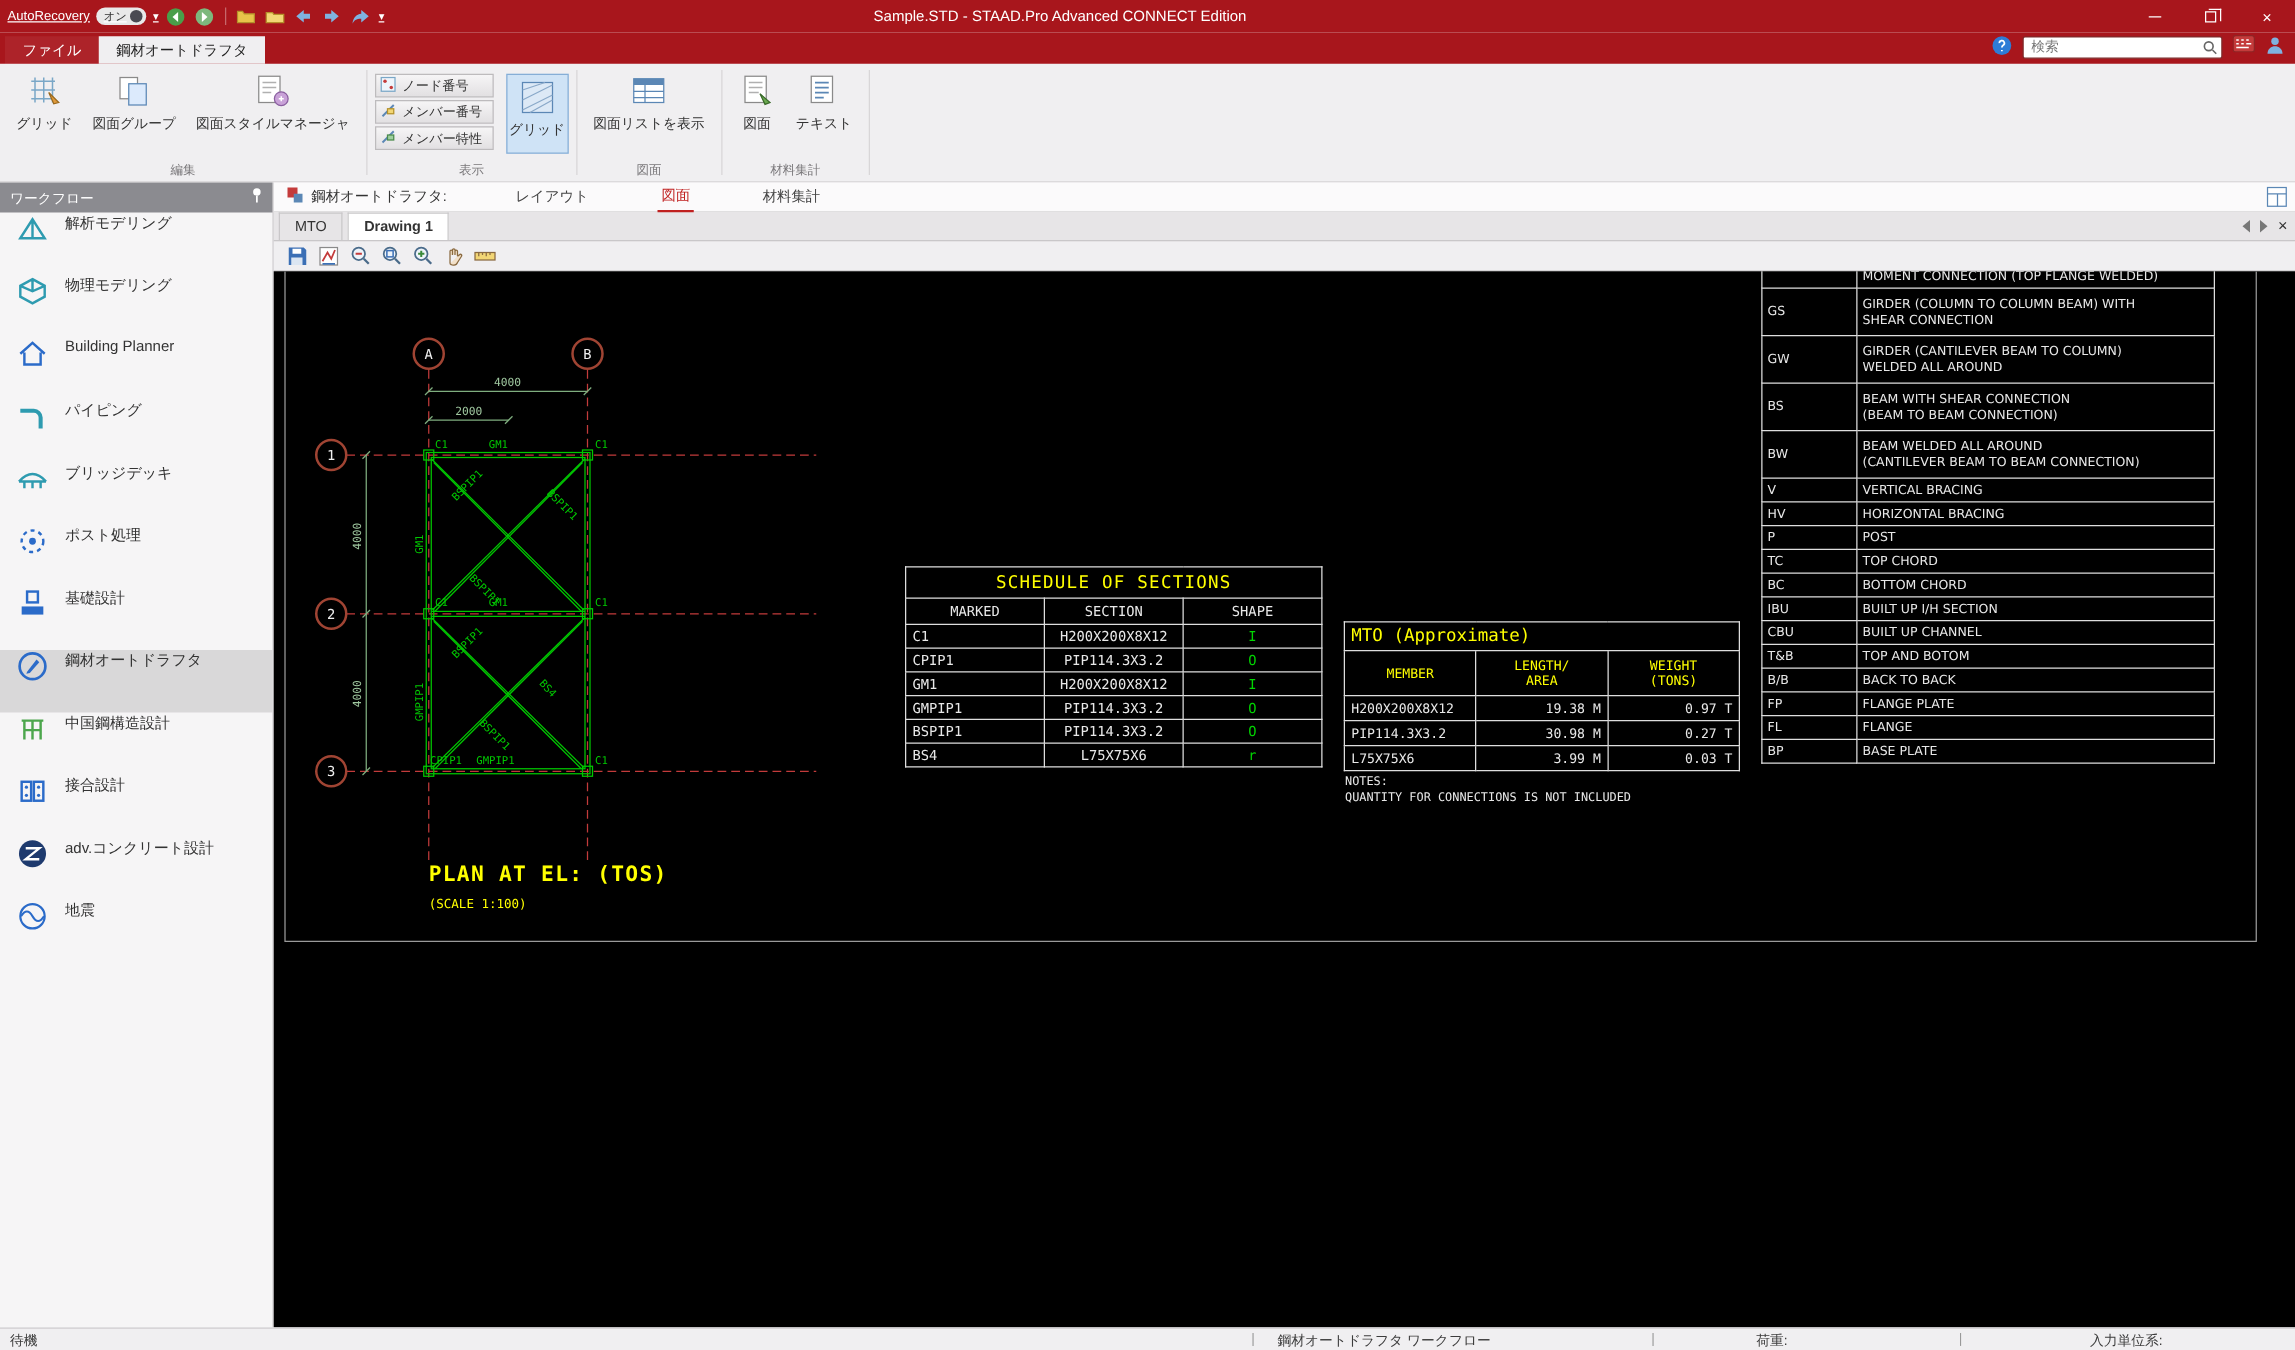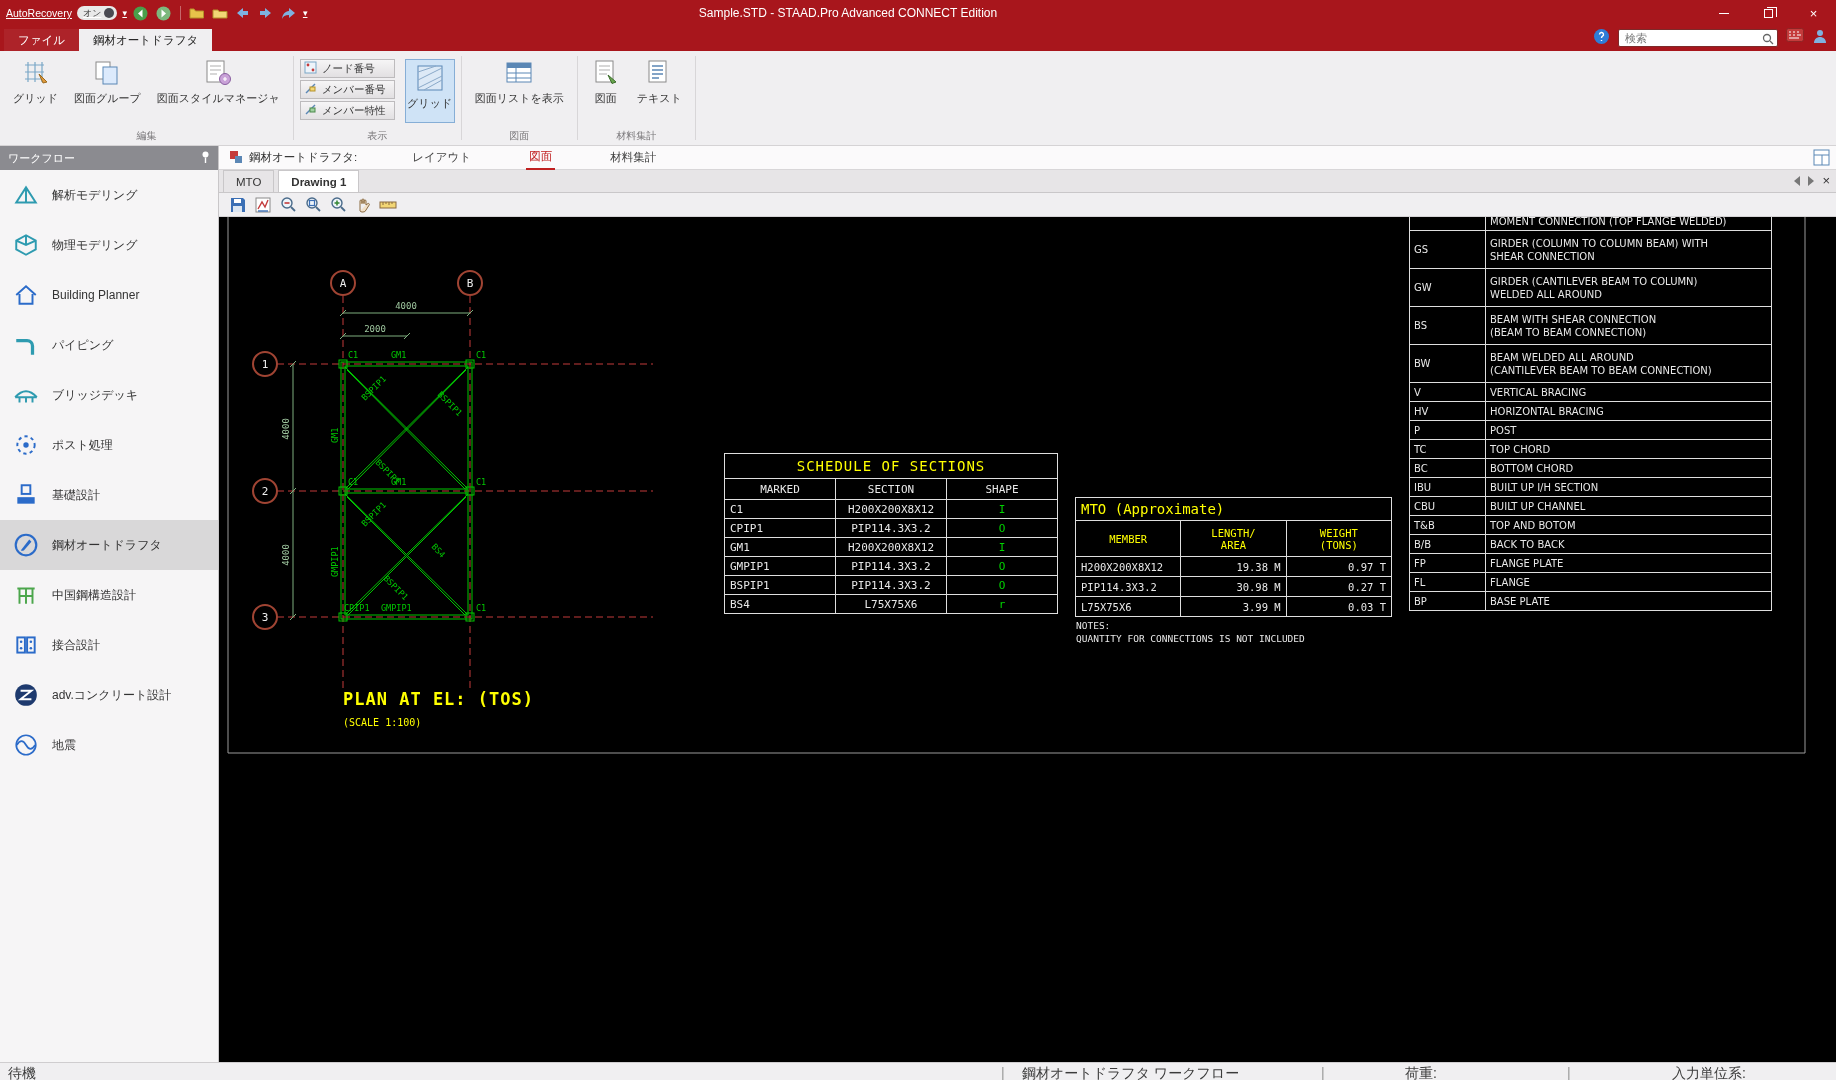--- a/index.html
+++ b/index.html
@@ -43,21 +43,21 @@
   .bigbtn .ic{width:30px;height:30px;margin-bottom:3px;}
   .smallbtns{display:flex;flex-direction:column;gap:2px;padding-top:5px;}
   .smallbtn{display:flex;align-items:center;gap:5px;font-size:10.5px;color:#333;background:linear-gradient(#f6f5f6,#e2e0e2);border:1px solid #bdbbbd;height:19px;padding:0 8px 0 3px;cursor:pointer;white-space:nowrap;}
   .toggle-grid{margin-left:8px;margin-top:5px;width:50px;height:64px;background:#cfe3f6;border:1px solid #86aed6;display:flex;flex-direction:column;align-items:center;justify-content:flex-start;font-size:11px;color:#333;cursor:pointer;padding-top:4px;}
   .toggle-grid .ic{width:28px;height:28px;margin-bottom:4px;}
 
   
   .body{flex:1;display:flex;min-height:0;}
   .sidebar{width:219px;background:#f6f5f6;border-right:1px solid #c9c7c9;display:flex;flex-direction:column;flex:0 0 auto;}
   .sidebar-header{height:24px;background:#8b8b90;color:#fff;font-size:11px;display:flex;align-items:center;justify-content:space-between;padding:0 8px;flex:0 0 auto;}
-  .sb-item{height:50px;display:flex;align-items:center;gap:13px;padding-left:13px;font-size:12px;color:#333;cursor:pointer;}
+  .sb-item{height:50px;display:flex;align-items:flex-start;gap:13px;padding-left:13px;font-size:12px;color:#333;cursor:pointer;}
   .sb-item.selected{background:#d9d8d9;}
   .sb-ic{width:26px;height:26px;flex:0 0 auto;}
 
   .main{flex:1;display:flex;flex-direction:column;min-width:0;}
   .workflow-bar{height:24px;background:#fbfafb;border-bottom:1px solid #d8d6d8;display:flex;align-items:center;font-size:11.5px;color:#444;position:relative;flex:0 0 auto;}
   .wf-prefix{margin-left:10px;display:flex;align-items:center;gap:6px;color:#333;}
   .wf-link{margin-left:52px;cursor:pointer;height:24px;display:flex;align-items:center;padding:0 3px;}
   .wf-link.active{color:#c02020;border-bottom:2px solid #c02020;}
   .wf-right{position:absolute;right:6px;top:3px;cursor:pointer;}
 
@@ -92,21 +92,21 @@
   #mto td.title{font-size:14px;height:23px;}
   #mto th{height:36px;font-size:10.5px;vertical-align:middle;}
   #mto td{height:20px;}
   #notes{position:absolute;left:857px;top:402px;color:#e8e8e8;font-size:9.5px;font-family:"DejaVu Sans Mono",monospace;line-height:13px;}
   #legend{left:1190px;top:-6px;width:363px;font-size:10px;font-family:"DejaVu Sans","Liberation Sans",sans-serif;}
   #legend td{height:19px;padding:1px 4px;line-height:13px;vertical-align:middle;}
   #legend tr.multi td{height:38px;}
   #legend td.code{width:76px;}
 
   
-  .statusbar{height:18px;background:#f0eff1;border-top:1px solid #cfcdcf;position:relative;font-size:14px;color:#3c3c3c;flex:0 0 auto;}
+  .statusbar{height:18px;background:#f0eff1;border-top:1px solid #cfcdcf;position:relative;font-size:11px;color:#3c3c3c;flex:0 0 auto;}
   .statusbar span{position:absolute;top:2px;}
   .sbsep{color:#999;}
 </style>
 </head>
 <body>
 
 <div id="app">
 
   <div class="titlebar">
     <div class="qat">

